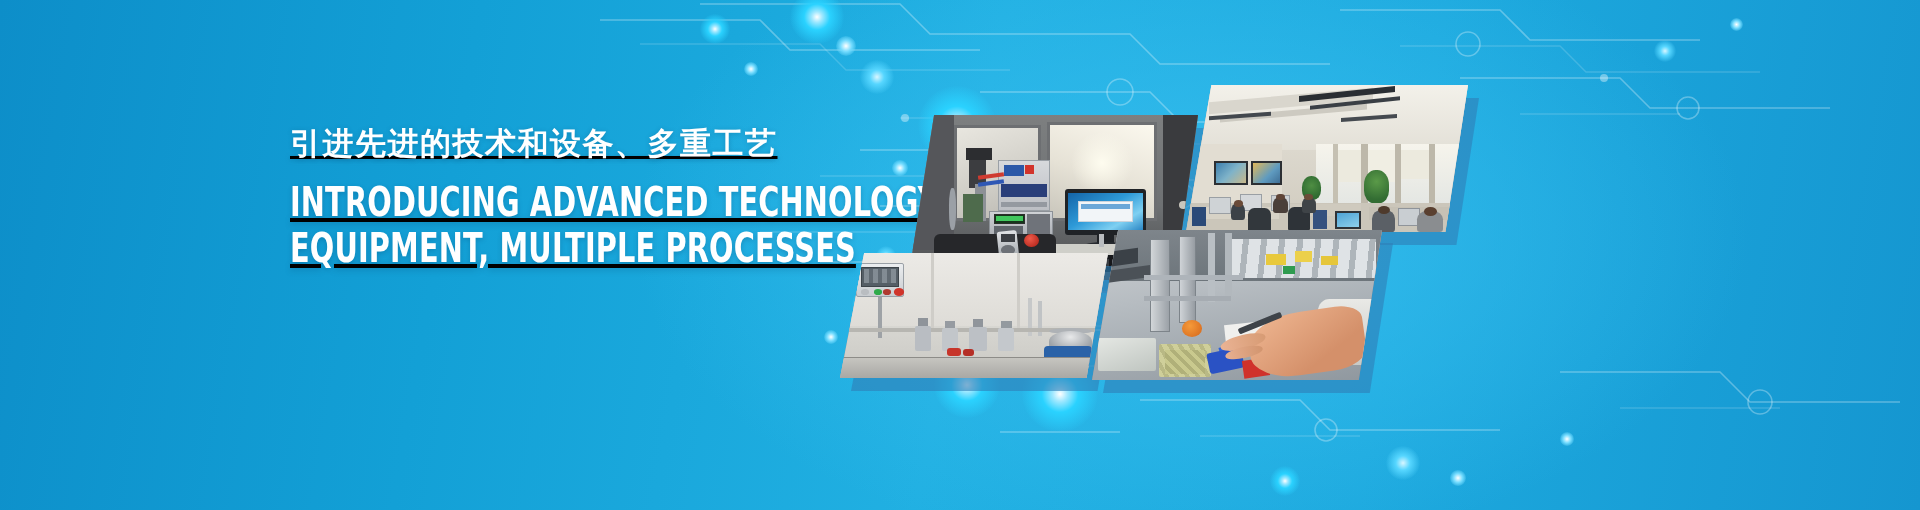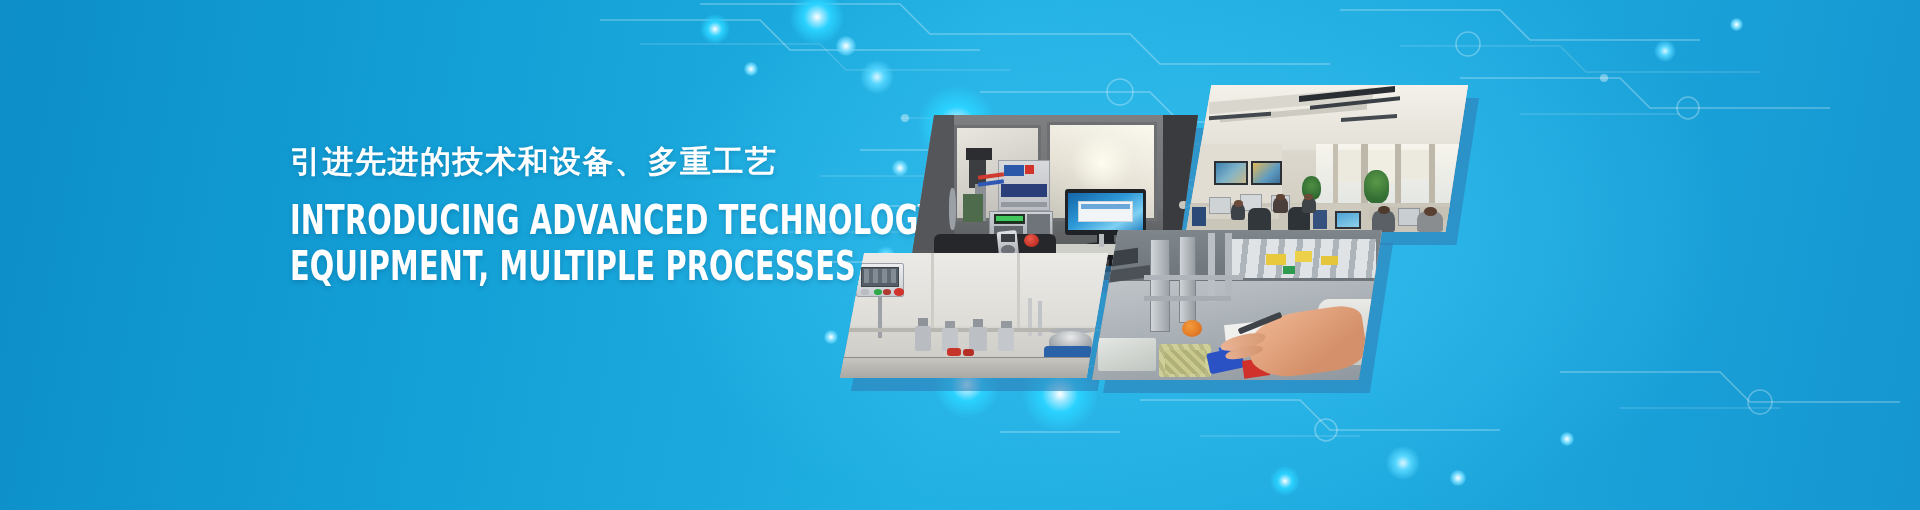--- a/index.html
+++ b/index.html
@@ -22,21 +22,21 @@
   .trace-node{fill:none;stroke:#ffffff;stroke-opacity:.30;stroke-width:1.6;}
   .trace-dot{fill:#ffffff;fill-opacity:.38;}
 
   
   .bokeh{position:absolute;border-radius:50%;pointer-events:none;
     background:radial-gradient(circle,#ffffff 0%,#9fe8ff 14%,#2ad2ff 34%,rgba(20,170,235,0) 72%);}
   .bokeh.soft{background:radial-gradient(circle,#d8f6ff 0%,#56d6ff 30%,rgba(30,175,235,0) 72%);}
   .bokeh.tiny{background:radial-gradient(circle,#ffffff 0%,#74dcff 40%,rgba(40,185,240,0) 78%);}
 
   
-  .copy{position:absolute;left:290px;top:142px;width:660px;}
+  .copy{position:absolute;left:290px;top:124px;width:660px;text-decoration:underline;}
   .headline-cn{
     color:#ffffff;font-size:31px;font-weight:700;letter-spacing:1.5px;
     line-height:1.25;margin:0 0 16px 0;white-space:nowrap;
     text-shadow:0 1px 5px rgba(0,60,100,.28);
     font-family:"DejaVu Sans","Liberation Sans",sans-serif;
   }
   .headline-en{
     color:#ffffff;margin:0;
     font-size:40px;line-height:46px;font-weight:700;
     letter-spacing:.2px;text-transform:uppercase;

